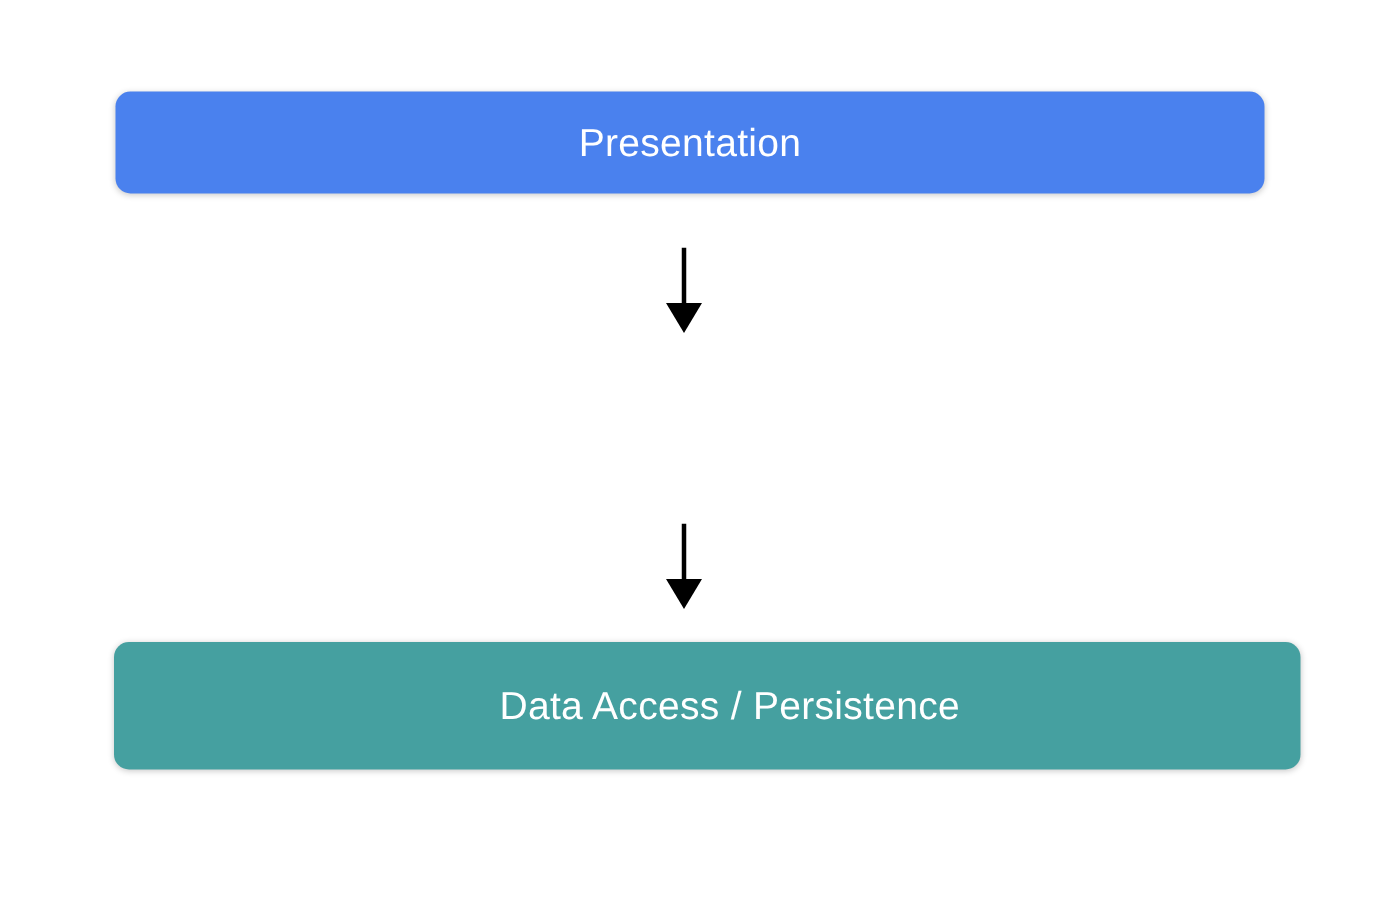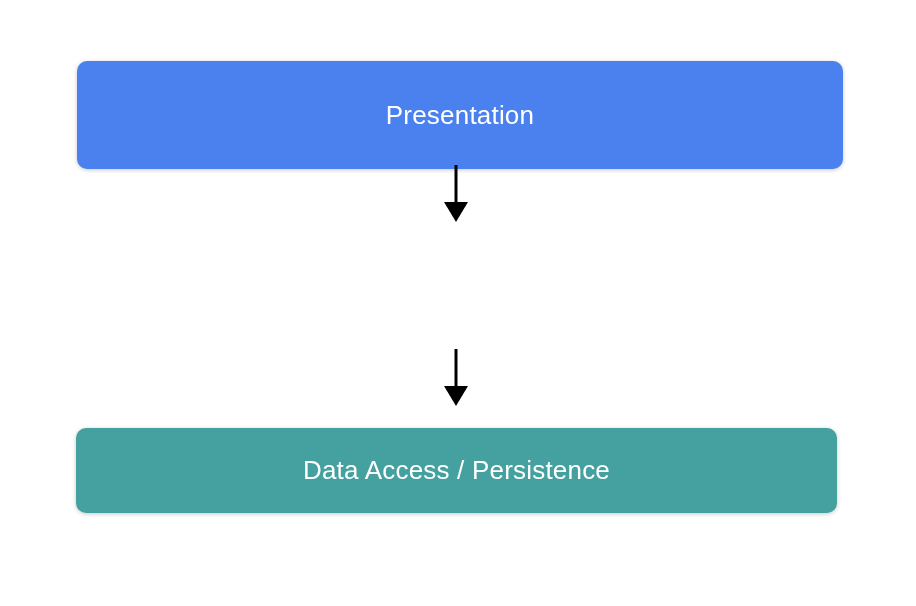--- a/index.html
+++ b/index.html
@@ -26,23 +26,23 @@
     align-items: center;
     justify-content: center;
   }
   .layer-label {
     color: #ffffff;
     font-size: 26px;
     font-weight: 500;
     letter-spacing: 0.2px;
     white-space: nowrap;
   }
-  #box-presentation { left: 77px; top: 61px;  width: 766px; height: 108px; }
+  #box-presentation { left: 77px; top: 61px;  width: 766px; height: 68px; }
   #box-business     { left: 77px; top: 244px; width: 766px; height: 86px; }
-  #box-data         { left: 76px; top: 428px; width: 761px; height: 85px; }
+  #box-data         { left: 76px; top: 428px; width: 761px; height: 85px; padding-left: 30px; }
   .arrow {
     position: absolute;
     width: 26px;
     height: 57px;
     display: block;
   }
   #arrow-1 { left: 443px; top: 165px; }
   #arrow-2 { left: 443px; top: 349px; }
 </style>
 </head>

